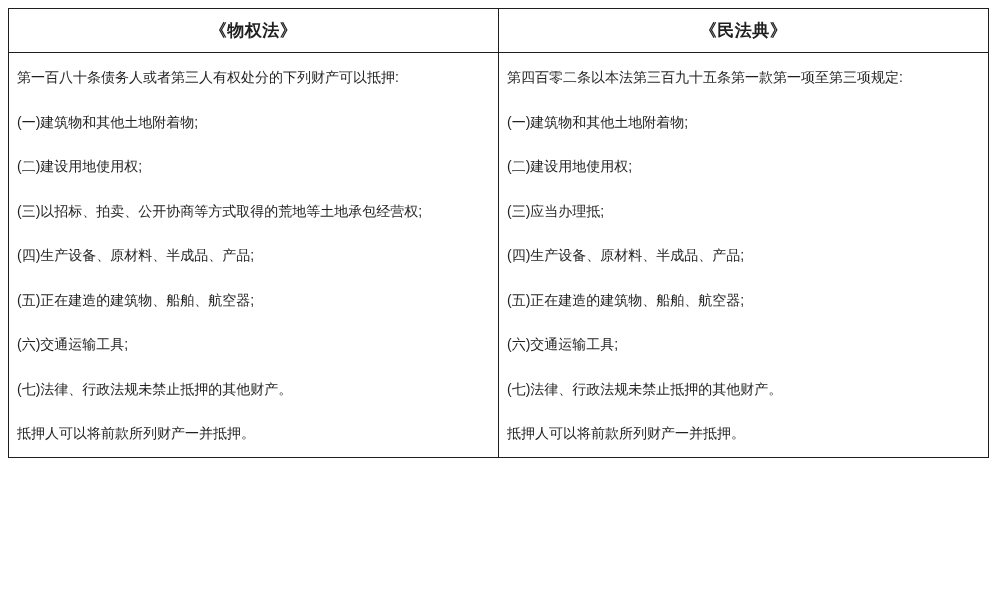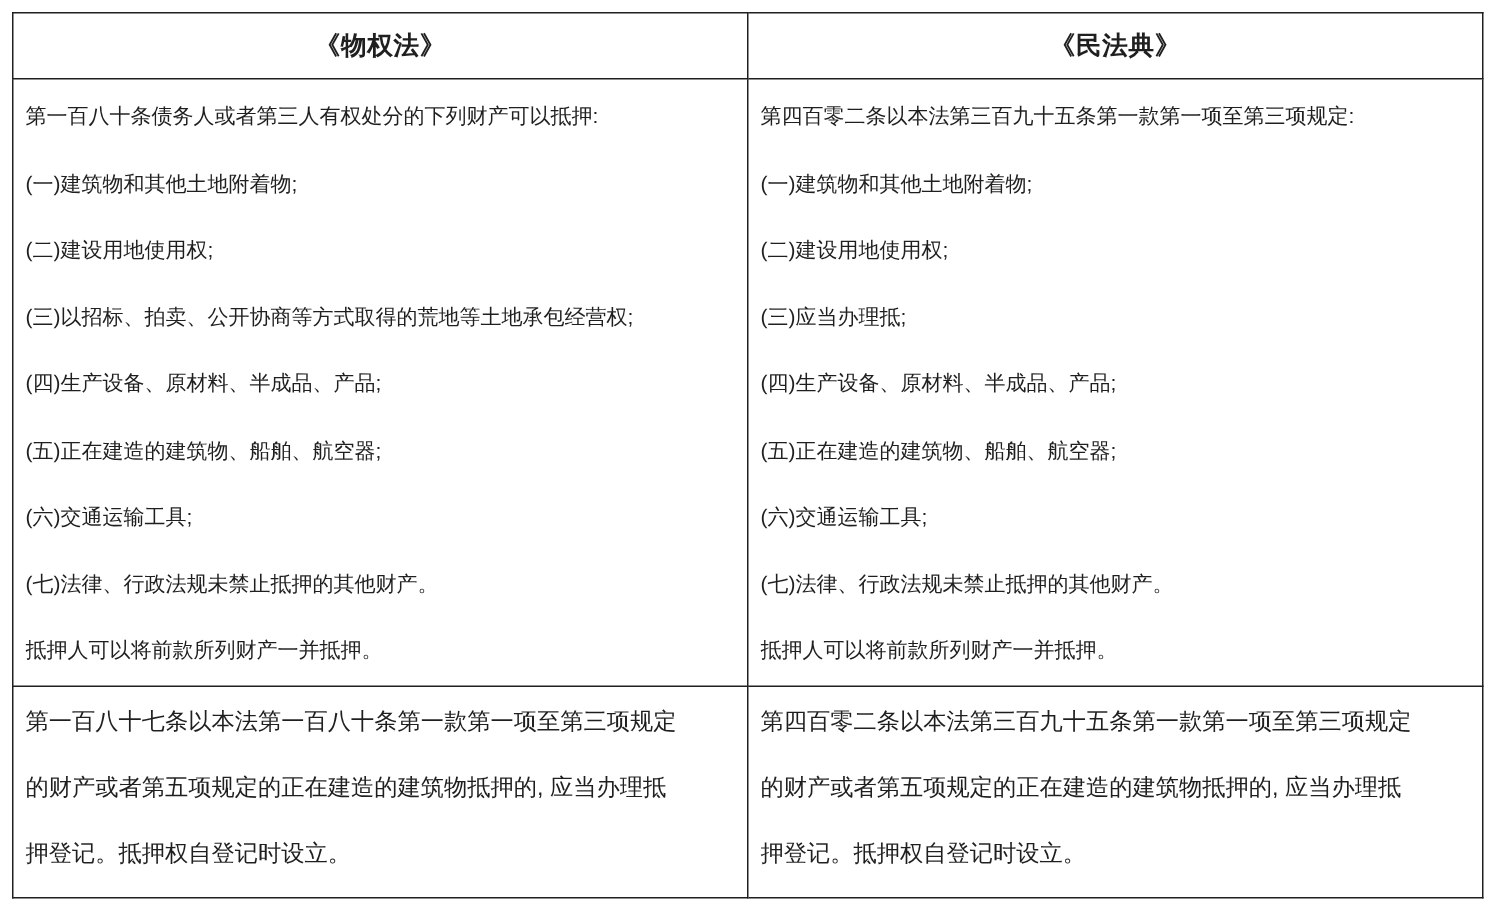--- a/index.html
+++ b/index.html
@@ -91,26 +91,14 @@
       <p>(一)建筑物和其他土地附着物;</p>
       <p>(二)建设用地使用权;</p>
       <p>(三)应当办理抵;</p>
       <p>(四)生产设备、原材料、半成品、产品;</p>
       <p>(五)正在建造的建筑物、船舶、航空器;</p>
       <p>(六)交通运输工具;</p>
       <p>(七)法律、行政法规未禁止抵押的其他财产。</p>
       <p>抵押人可以将前款所列财产一并抵押。</p>
     </td>
   </tr>
-  <tr class="footer-row">
-    <td>
-      <p>第一百八十七条以本法第一百八十条第一款第一项至第三项规定</p>
-      <p>的财产或者第五项规定的正在建造的建筑物抵押的, 应当办理抵</p>
-      <p>押登记。抵押权自登记时设立。</p>
-    </td>
-    <td>
-      <p>第四百零二条以本法第三百九十五条第一款第一项至第三项规定</p>
-      <p>的财产或者第五项规定的正在建造的建筑物抵押的, 应当办理抵</p>
-      <p>押登记。抵押权自登记时设立。</p>
-    </td>
-  </tr>
 </tbody>
   </table>
 
 </body></html>

